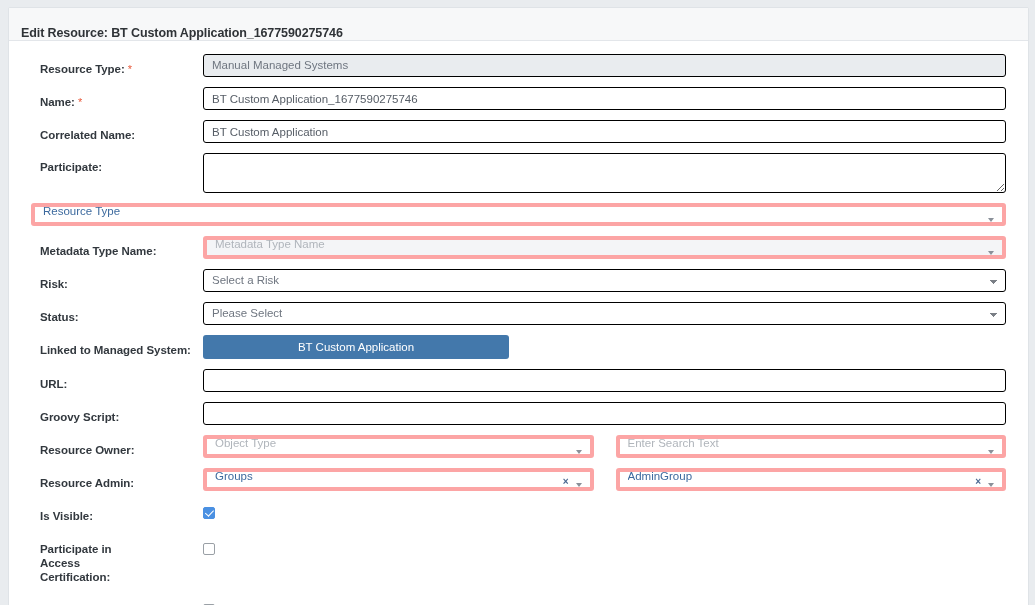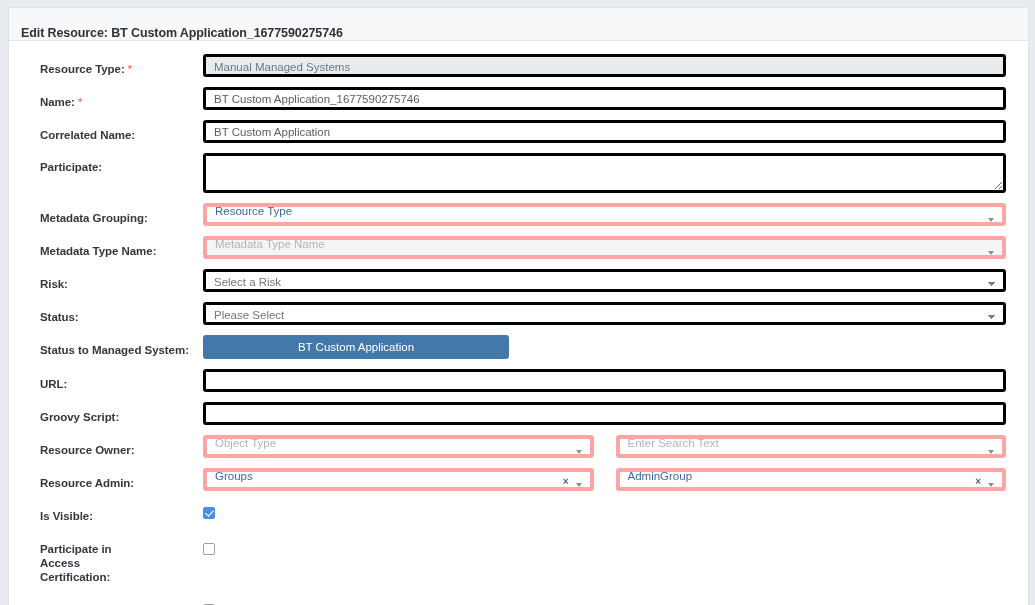--- a/index.html
+++ b/index.html
@@ -63,21 +63,21 @@
     line-height: 14px;
     letter-spacing: -0.05px;
   }
   .req { color: #e8593b; font-size: 11px; }
   .field-col { flex: 1 1 auto; min-width: 0; }
 
   
   .ctrl {
     width: 100%;
     height: 23px;
-    border: 3px solid #000000;
+    border: 1px solid #000000;
     border-radius: 3px;
     background: #ffffff;
     font-family: "Liberation Sans", sans-serif;
     font-size: 11.5px;
     color: #6f7680;
     padding: 0 8px;
     line-height: 21px;
     display: block;
     outline: none;
   }
@@ -234,23 +234,20 @@
       <div class="row">
         <div class="label-col tall">
           <span class="lbl">Participate:</span>
         </div>
         <div class="field-col">
           <textarea class="ctrl val" placeholder="" style=""></textarea>
         </div>
       </div>
 
       <div class="row">
-        <div class="label-col">
-          <span class="lbl">Metadata Grouping:</span>
-        </div>
         <div class="field-col">
           <div class="combo">
             <span class="txt sel">Resource Type</span>
             <span class="caret"></span>
           </div>
         </div>
       </div>
 
       <div class="row">
         <div class="label-col">
@@ -281,21 +278,21 @@
         </div>
         <div class="field-col">
           <select class="ctrl">
             <option>Please Select</option>
           </select>
         </div>
       </div>
 
       <div class="row">
         <div class="label-col">
-          <span class="lbl">Status to Managed System:</span>
+          <span class="lbl">Linked to Managed System:</span>
         </div>
         <div class="field-col">
           <button class="linked-btn">BT Custom Application</button>
         </div>
       </div>
 
       <div class="row">
         <div class="label-col">
           <span class="lbl">URL:</span>
         </div>

